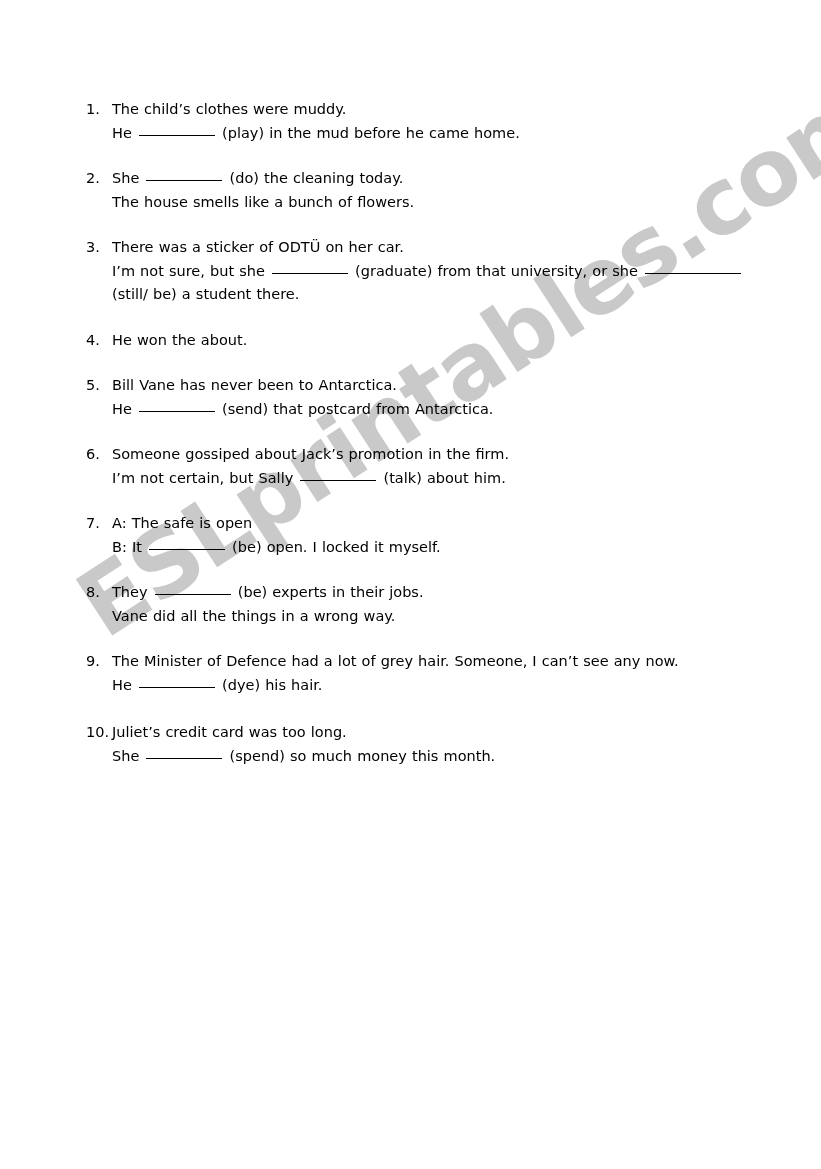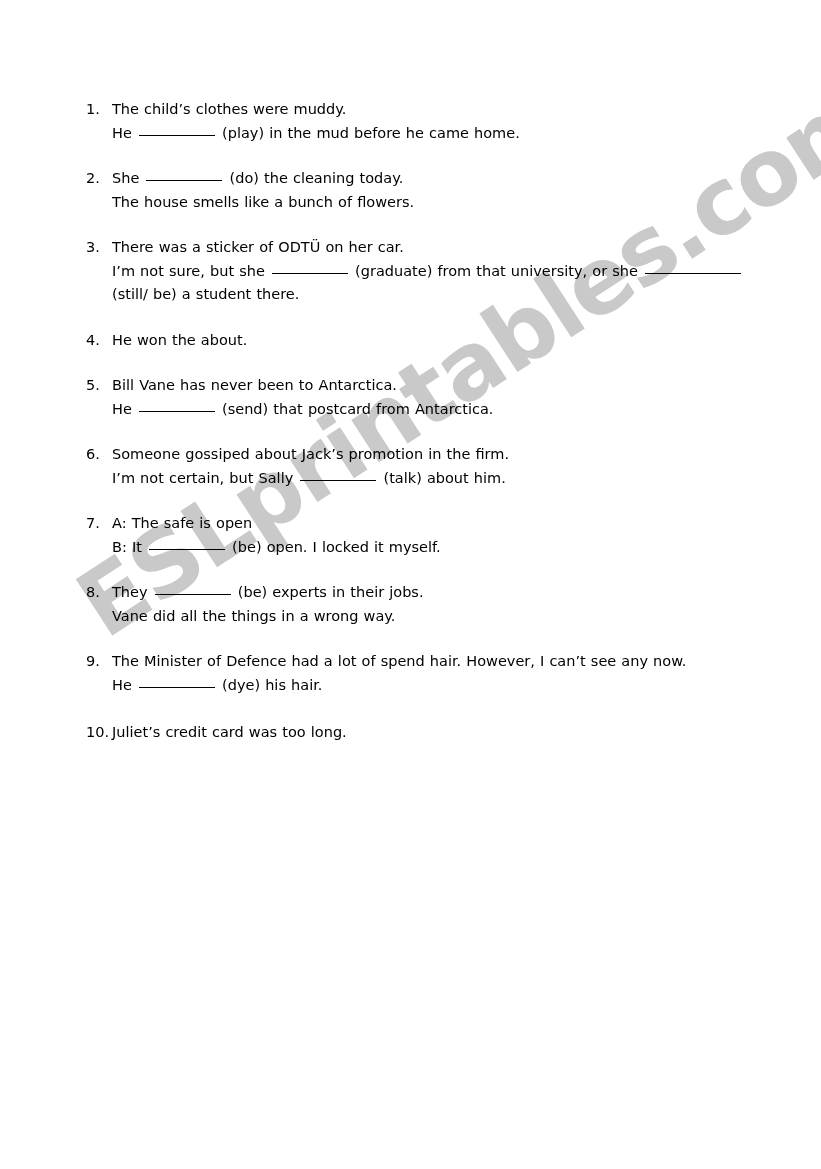--- a/index.html
+++ b/index.html
@@ -153,24 +153,25 @@
       <div class="item">
         <div class="item-number">8.</div>
         <div class="item-lines">
           <div class="line"><span>They </span><span class="blank b-std"></span><span> (be) experts in their jobs.</span></div>
           <div class="line"><span>Vane did all the things in a wrong way.</span></div>
         </div>
       </div>
       <div class="item">
         <div class="item-number">9.</div>
         <div class="item-lines">
-          <div class="line"><span>The </span><span class="ital">Minister of Defence</span><span> had a lot of spend hair. However, I can’t see any now.</span></div>
+          <div class="line"><span>The </span><span class="ital">Minister of Defence</span><span> had a lot of grey hair. Someone, I can’t see any now.</span></div>
           <div class="line"><span>He </span><span class="blank b-std"></span><span> (dye) his hair.</span></div>
         </div>
       </div>
       <div class="item extra-gap">
         <div class="item-number">10.</div>
         <div class="item-lines">
           <div class="line"><span>Juliet’s credit card was too long.</span></div>
+          <div class="line"><span>She </span><span class="blank b-std"></span><span> (spend) so much money this month.</span></div>
         </div>
       </div>
     </div>
 </div>
 
 </body></html>

